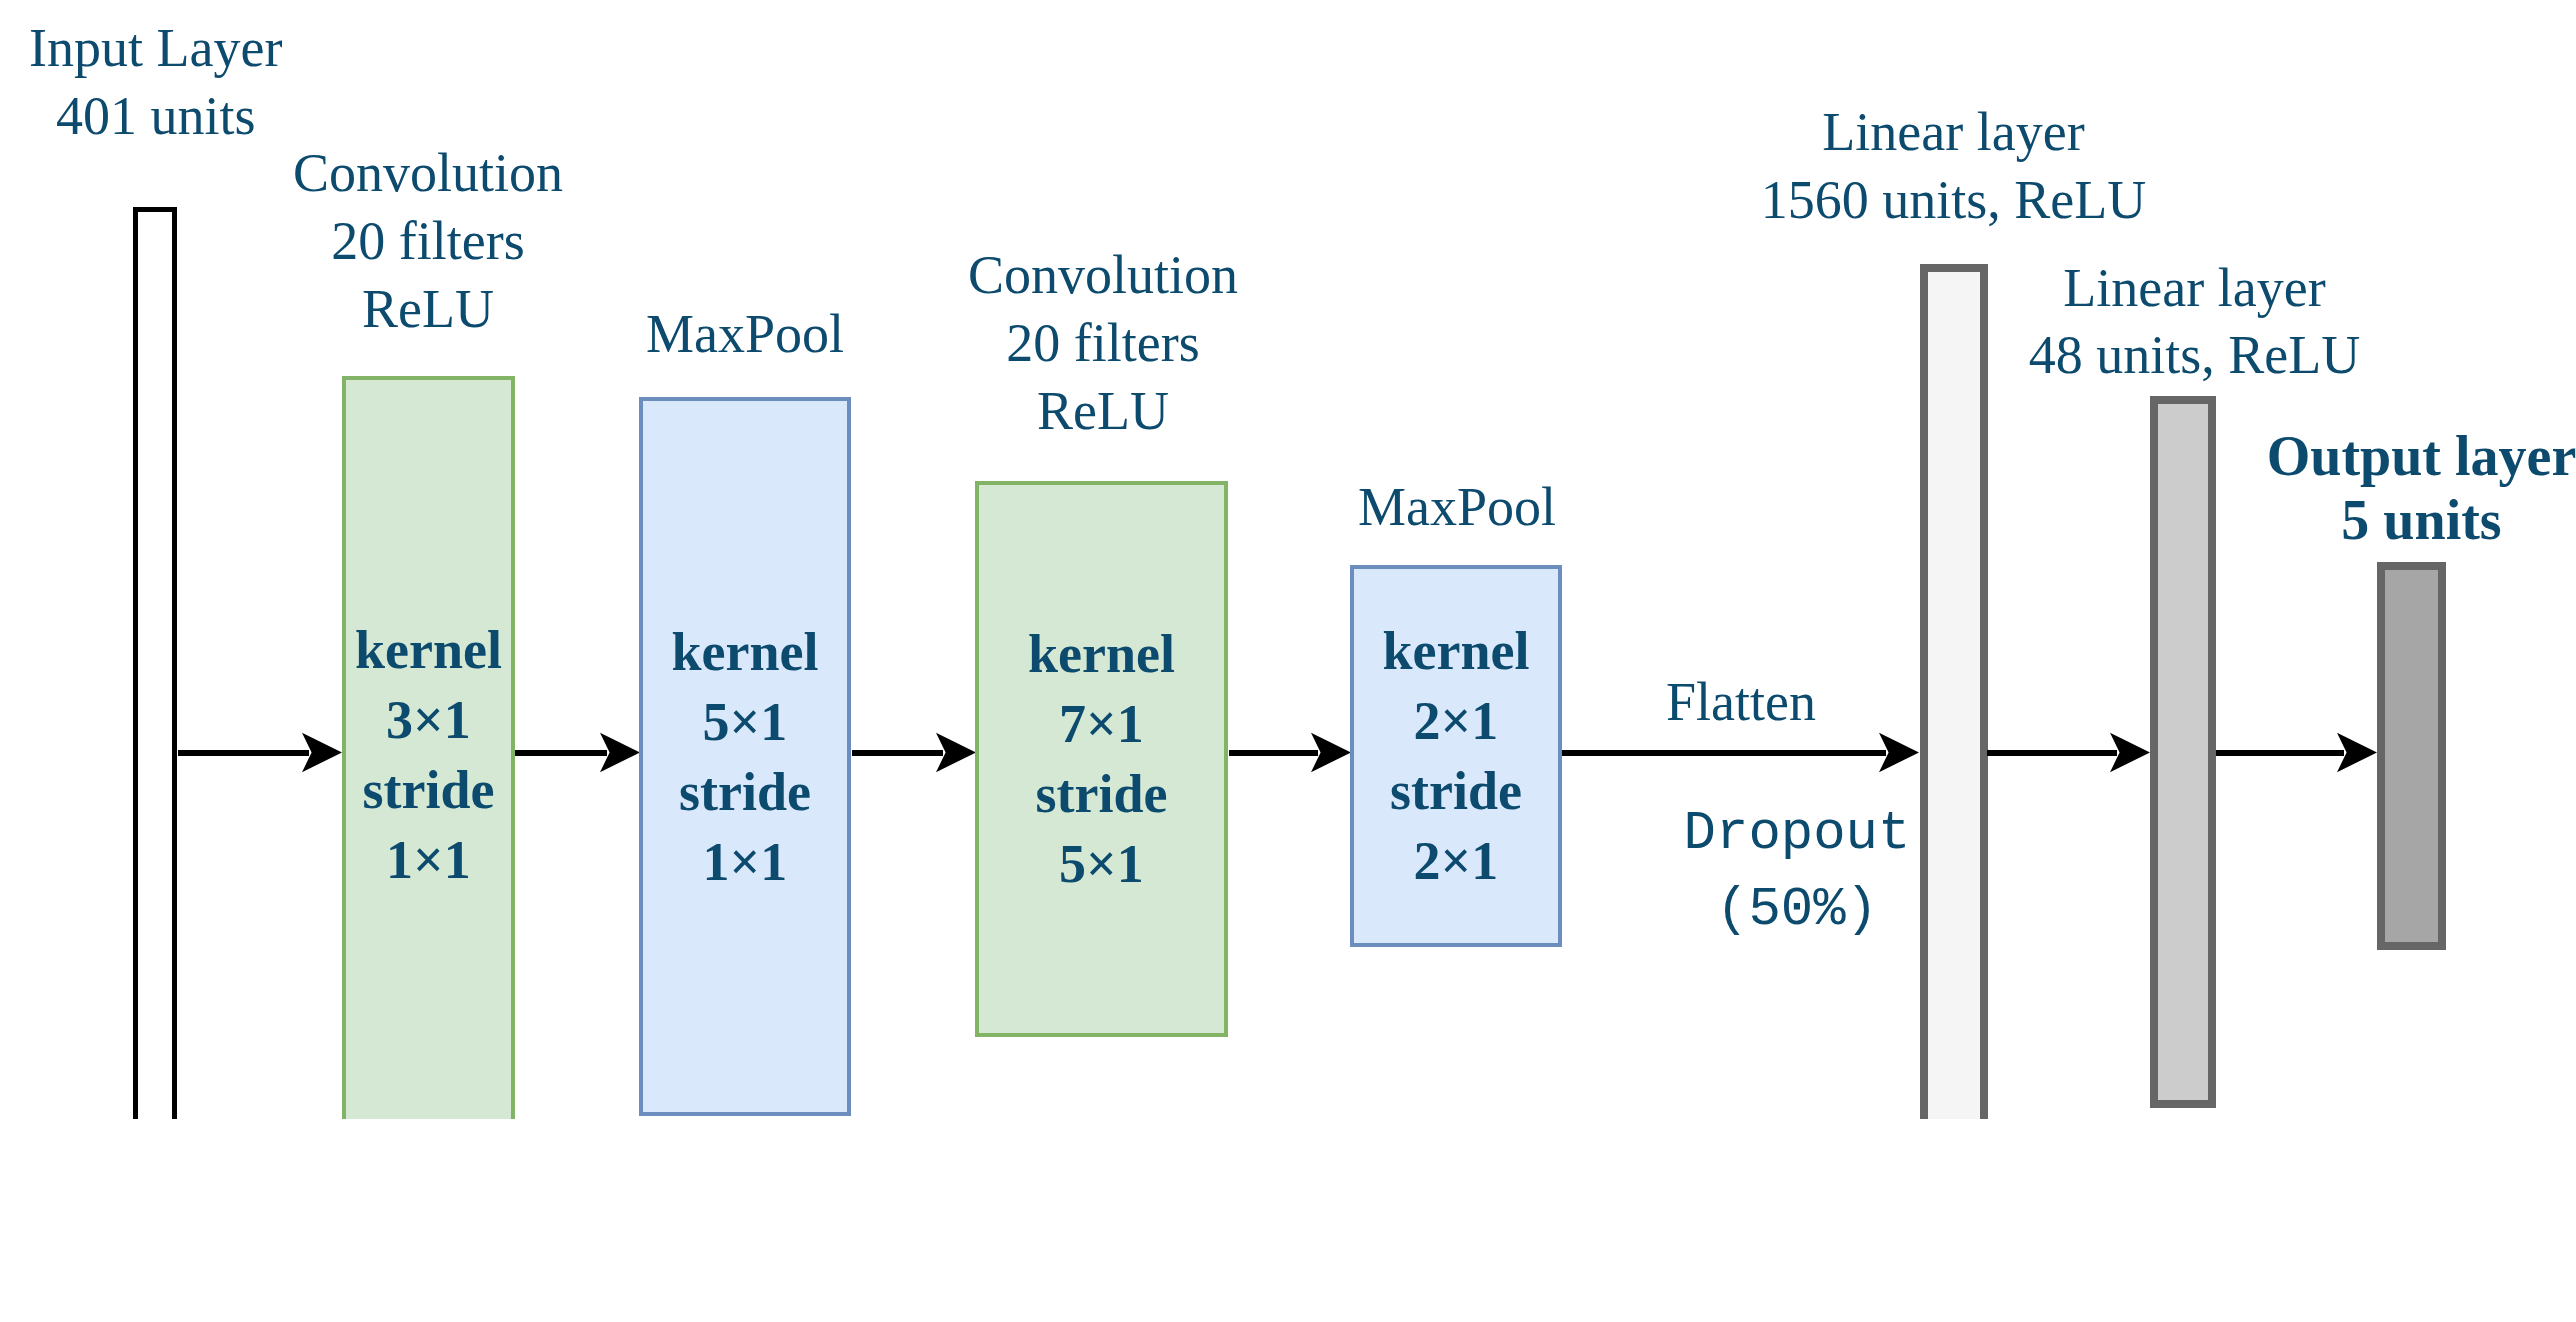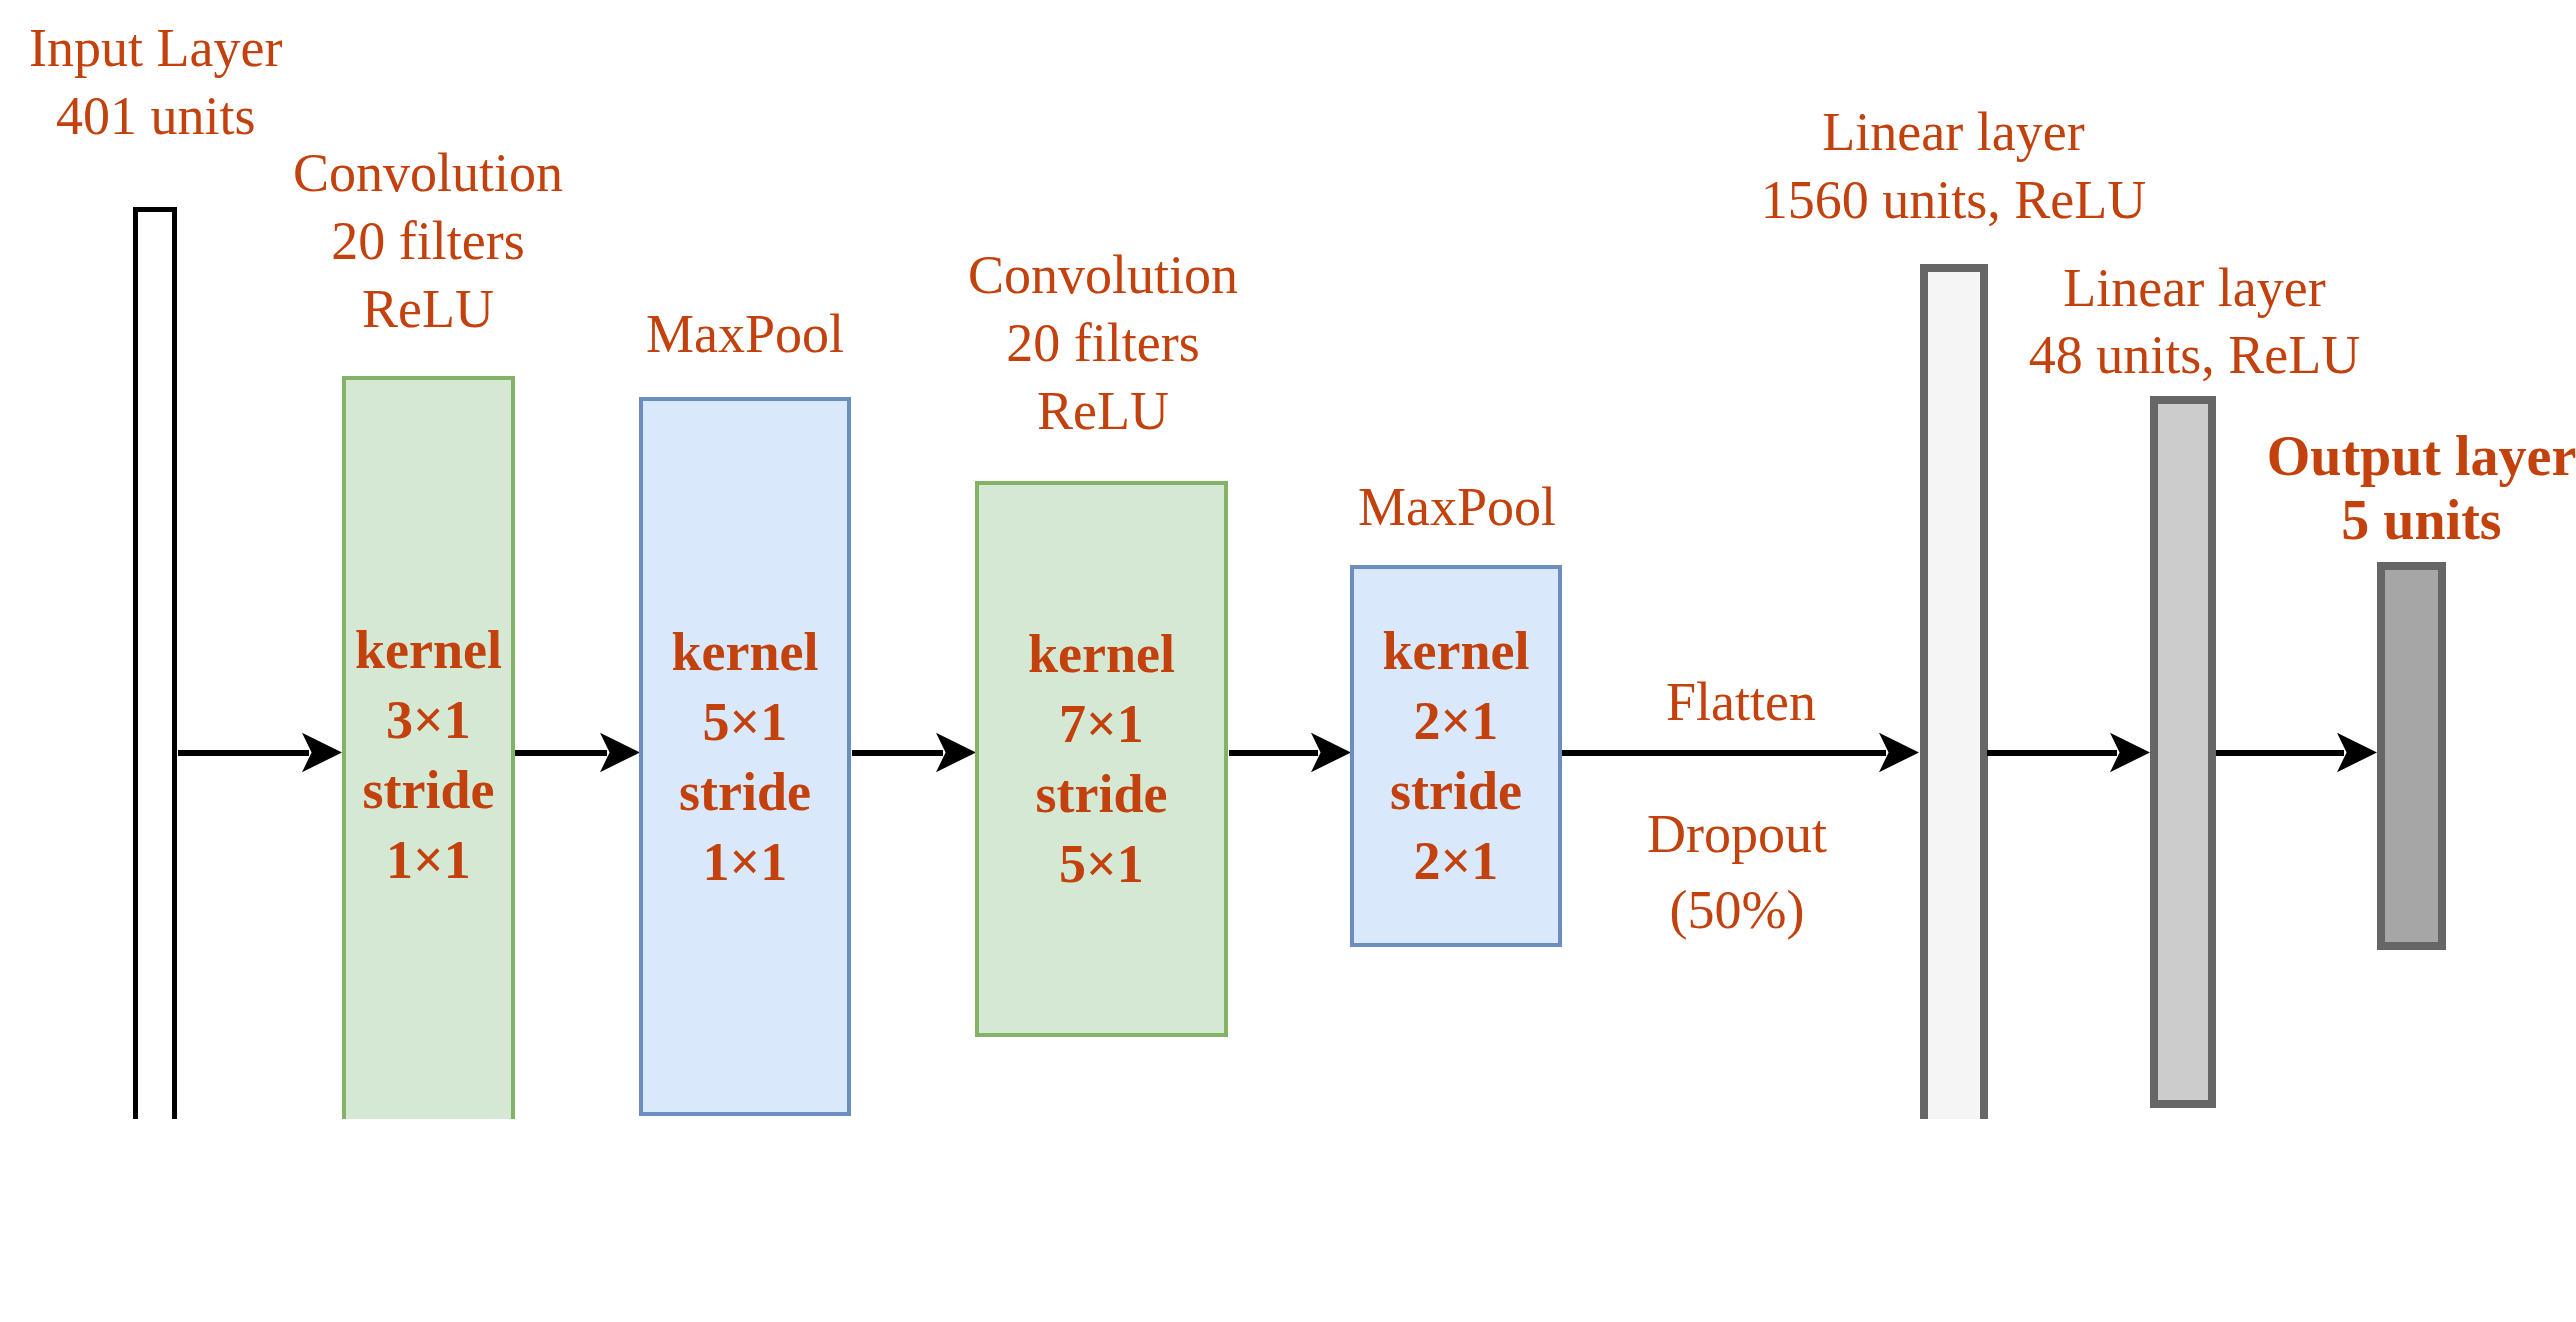--- a/index.html
+++ b/index.html
@@ -4,21 +4,21 @@
 <style>
   * { margin: 0; padding: 0; box-sizing: border-box; }
   html, body { background: #ffffff; }
   .canvas {
     position: relative;
     width: 2576px;
     height: 1119px;
     background: #ffffff;
     overflow: hidden;
     font-family: "Liberation Serif", "DejaVu Serif", serif;
-    color: #c2410c;
+    color: #0c4a6e;
   }
   .label {
     position: absolute;
     text-align: center;
     font-size: 54px;
     line-height: 68px;
     white-space: nowrap;
   }
   .shape {
     position: absolute;
@@ -41,21 +41,21 @@
   .fc-bar-1    { left:1920px; top:264px; width:68px;  height:975px; background:#f5f5f5; border:8px solid #666666; }
   .fc-bar-2    { left:2150px; top:396px; width:66px;  height:712px;  background:#cccccc; border:8px solid #666666; }
   .output-bar  { left:2377px; top:562px; width:69px;  height:388px;  background:#a6a6a6; border:8px solid #666666; }
   
   .input-label    { left:-3.2px;   top:14.3px;  width:318px; }
   .conv1-label    { left:269px;  top:139px; width:318px; }
   .pool1-label    { left:586px;  top:300px; width:318px; }
   .conv2-label    { left:944px; top:241px; width:318px; }
   .pool2-label    { left:1298px; top:473px; width:318px; }
   .flatten-label  { left:1582px; top:668px; width:318px; }
-  .dropout-label  { left:1578px; top:796px; width:318px; line-height:76px; }
+  .dropout-label  { left:1638px; top:796px; width:318px; line-height:76px;font-family:Liberation Mono, monospace; }
   .fc1-label      { left:1715px; top:98px; width:477px; }
   .fc2-label      { left:1956px; top:255px; width:477px; line-height:67px; }
   .output-label   { left:2223px; top:424px; width:397px; font-weight:700; font-size:56px; line-height:64px; }
   
   .arrow { position: absolute; top: 732px; height: 41px; }
   .arrow .line {
     position: absolute; left: 0; top: 17.5px; height: 6.4px;
     width: calc(100% - 33px); background: #000000;
   }
   .arrow .head {

